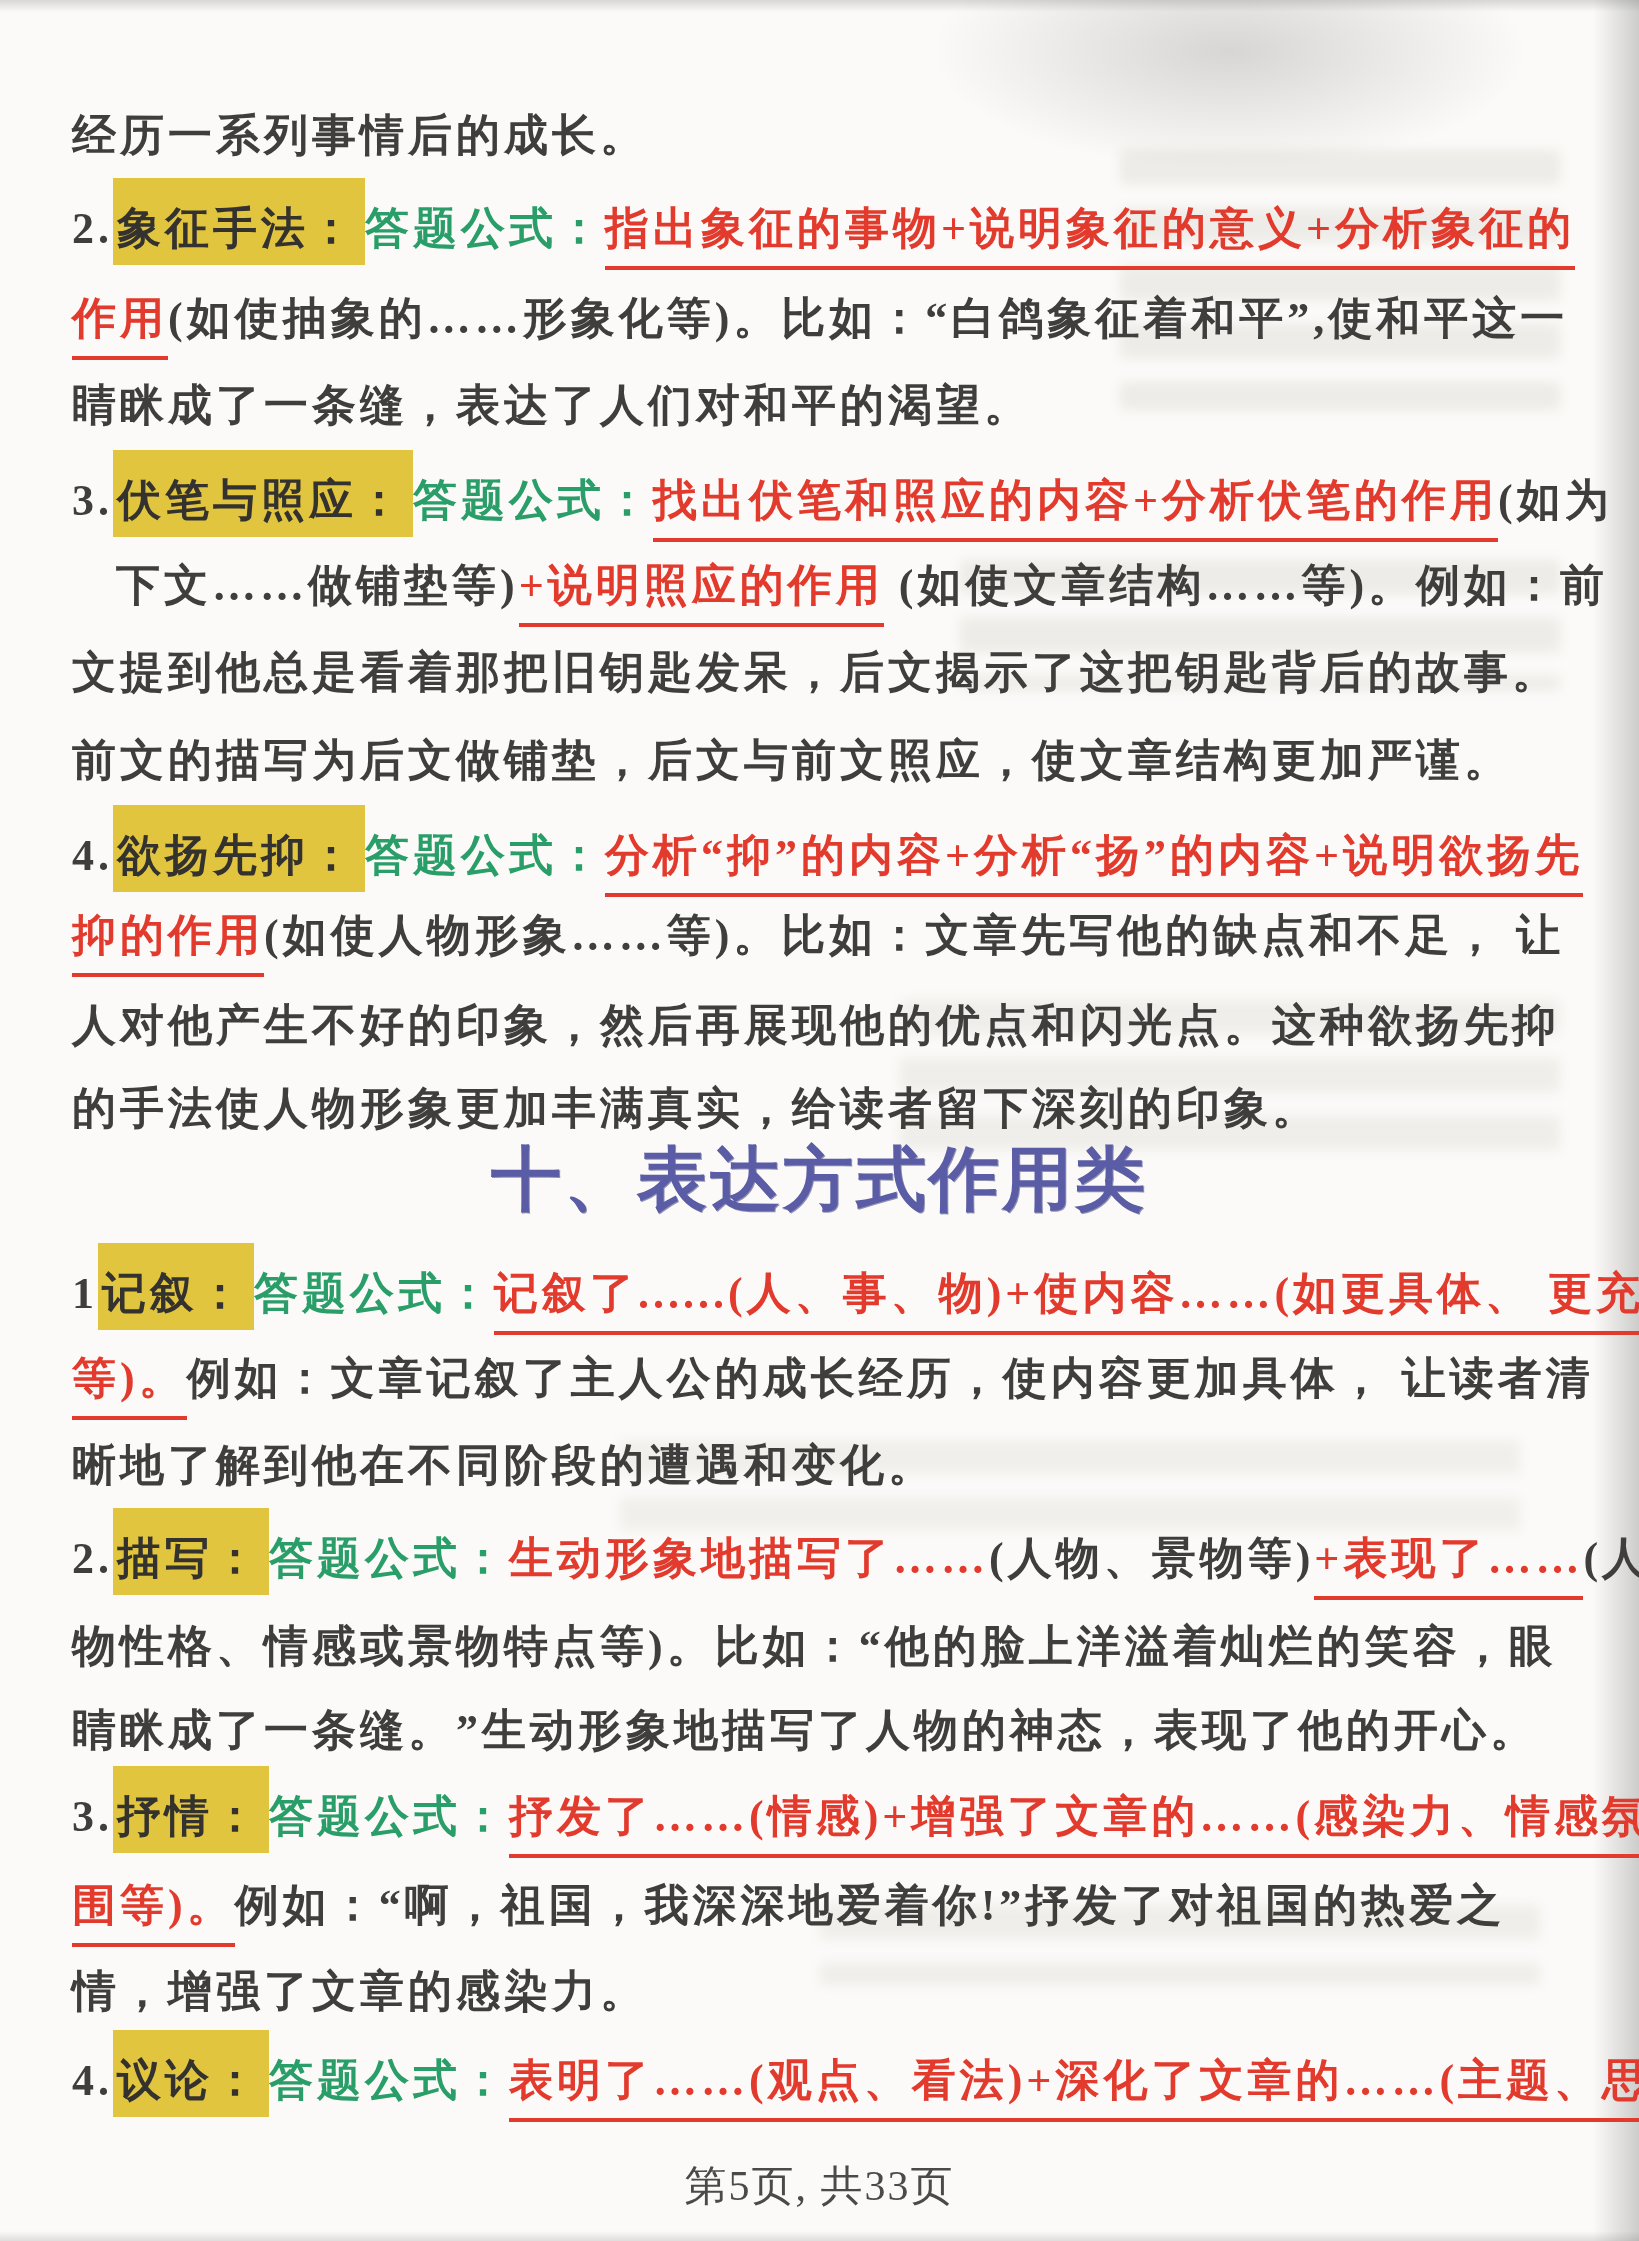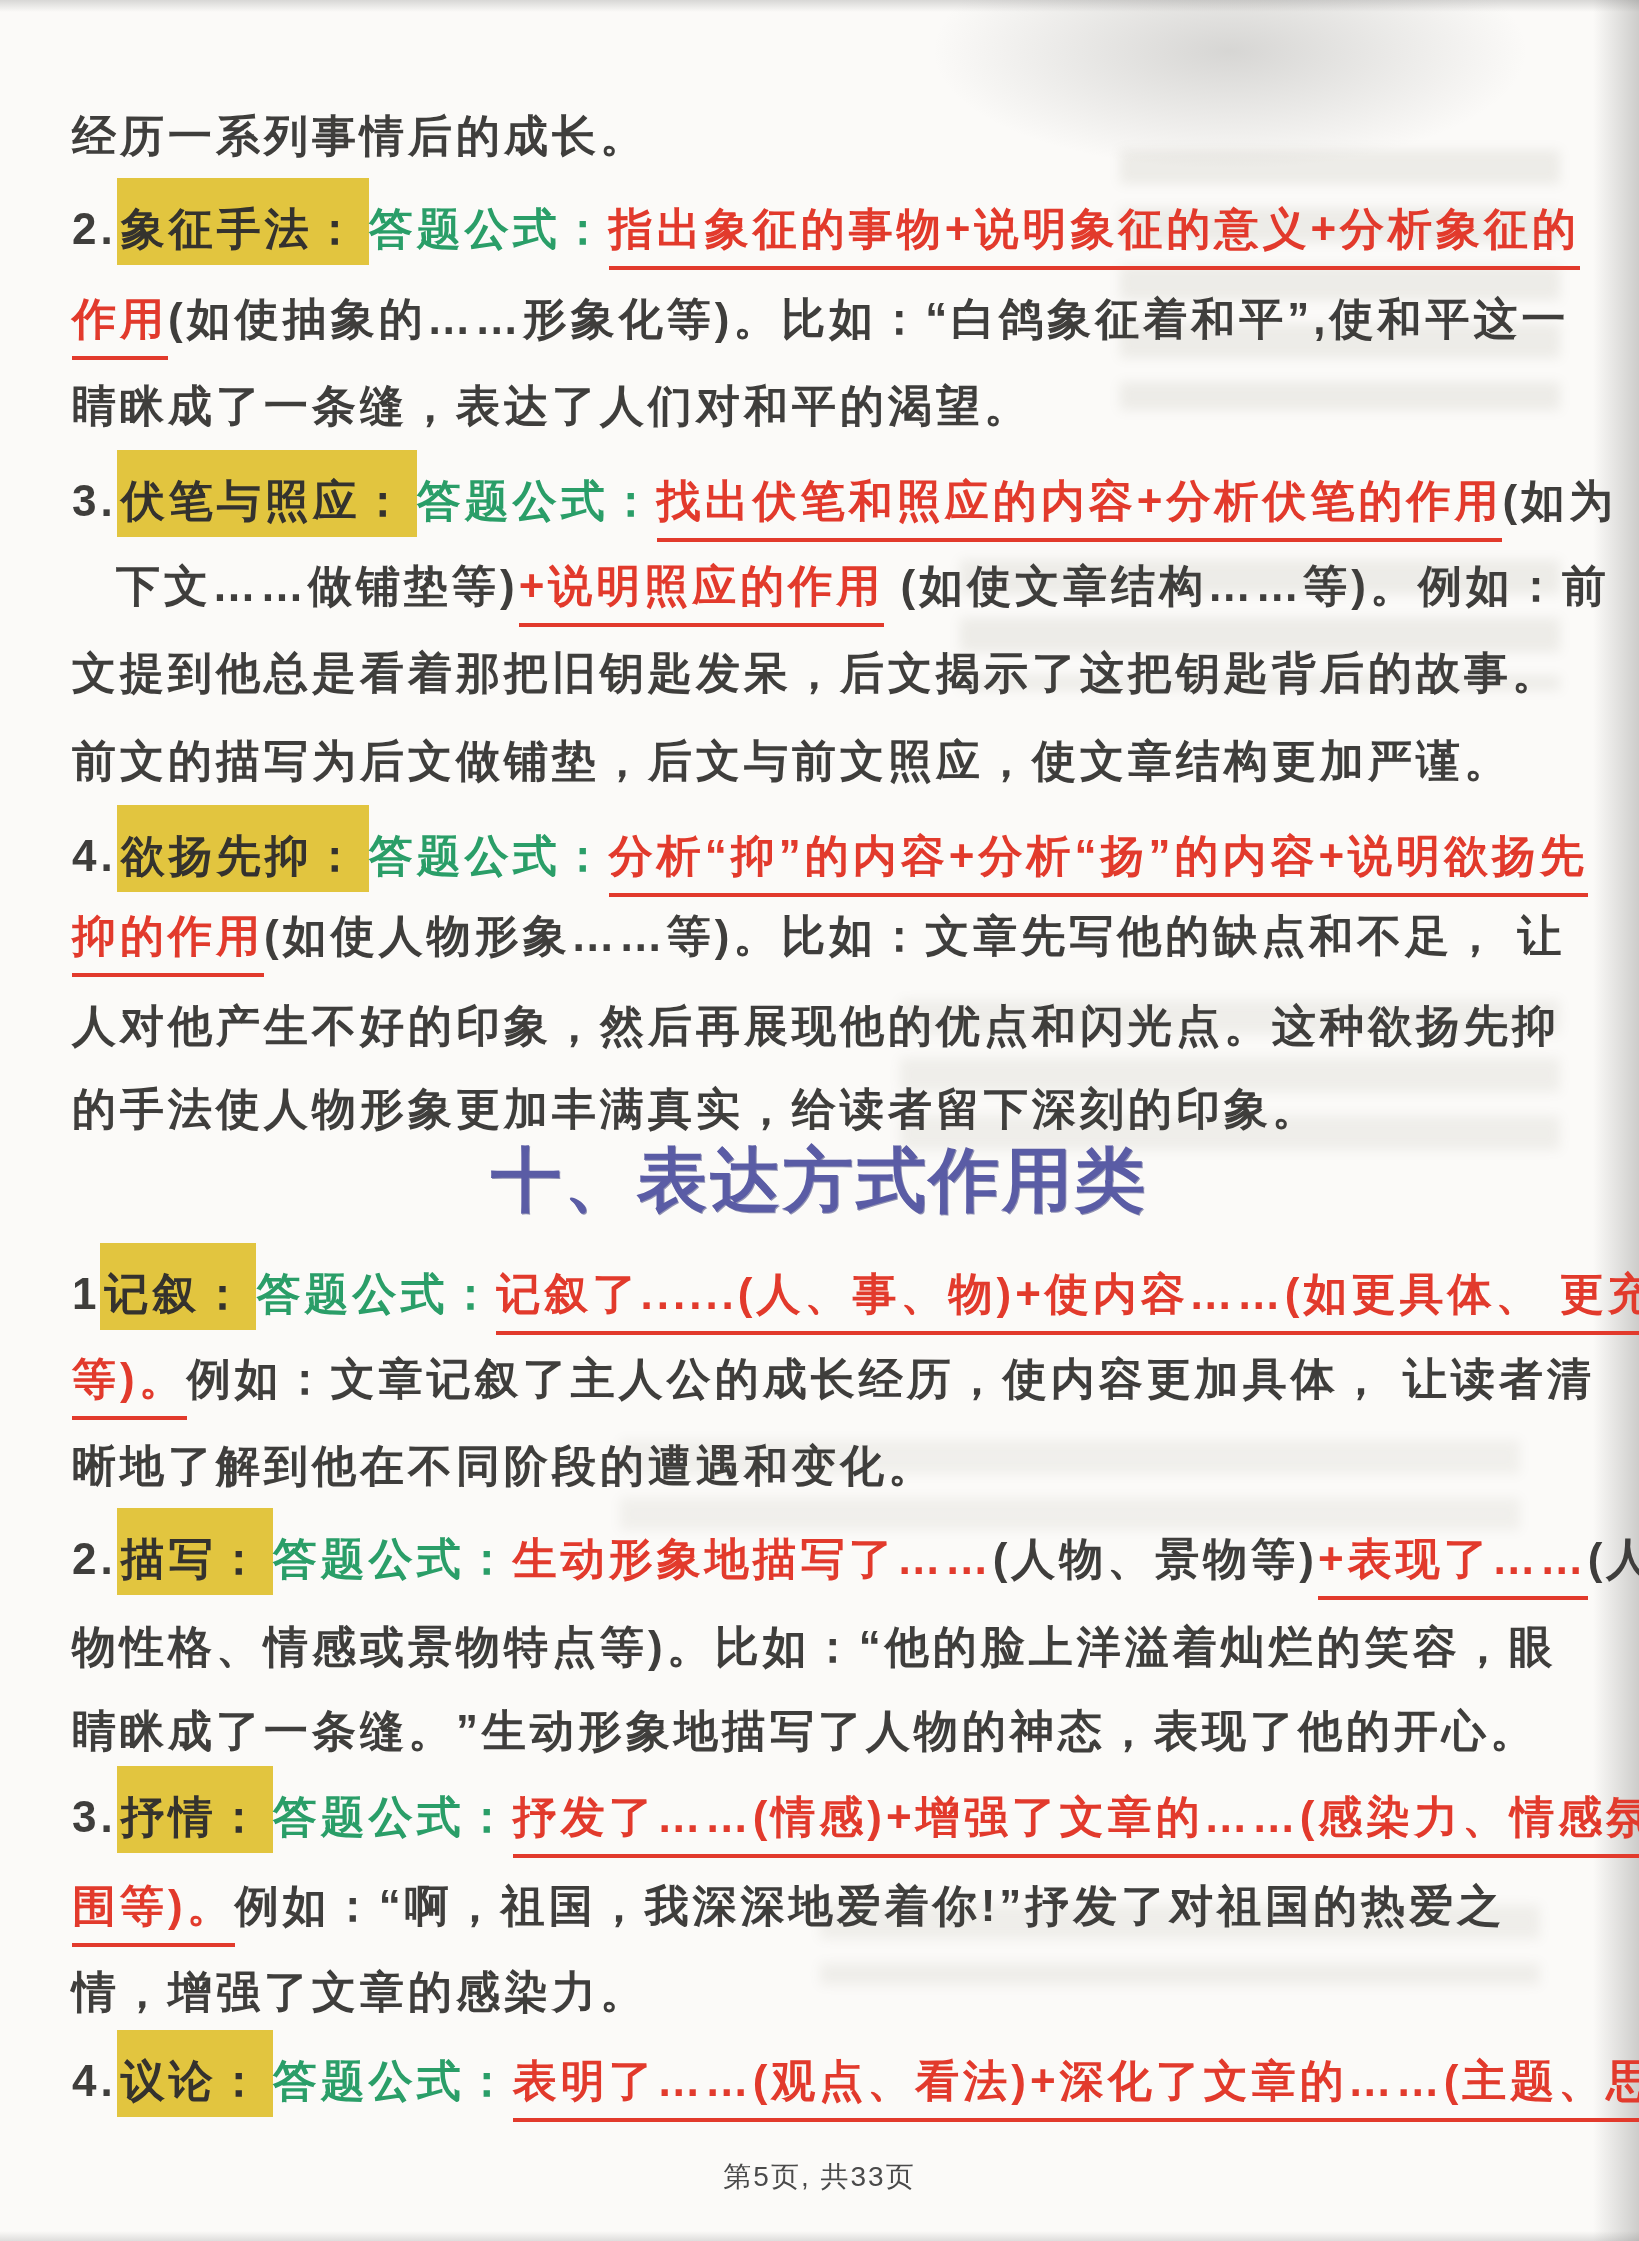--- a/index.html
+++ b/index.html
@@ -2,21 +2,21 @@
 <html><head>
 <meta charset="utf-8">
 <style>
   html,body{margin:0;padding:0;background:#d8d8d8;}
   .page{
     position:relative;
     width:1639px;height:2241px;
     margin:0 auto;
     background:#fbfaf8;
     overflow:hidden;
-    font-family:Liberation Sans, sans-serif;
+    font-family:Liberation Serif, serif;
     font-weight:bold;
   }
   
   .art{position:absolute;pointer-events:none;}
   .art-top-right{left:930px;top:0;width:600px;height:170px;
     background:radial-gradient(ellipse at 50% 30%, rgba(130,130,128,.30), rgba(130,130,128,0) 70%);}
   .art-right-edge{right:0;top:0;width:46px;height:100%;
     background:linear-gradient(to right, rgba(120,120,118,0), rgba(120,120,118,.35));}
   .art-top-edge{left:0;top:0;width:100%;height:12px;
     background:linear-gradient(to bottom, rgba(110,110,110,.25), rgba(110,110,110,0));}
@@ -40,21 +40,21 @@
   .line.center{left:0;width:100%;text-align:center;}
   .seg-body{color:var(--body,#3f3e3c);}
   .seg-hl{background:var(--hl,#e2c53f);padding:26px 8px 12px 4px;color:#34322e;}
   .seg-green{color:var(--green,#2a9e68);}
   .seg-red{color:var(--red,#e23a2c);}
   .seg-redu{color:var(--red,#e23a2c);border-bottom:4px solid var(--red,#e23a2c);padding-bottom:13px;}
   .seg-heading{color:var(--heading,#5a5ca5);font-size:70px;letter-spacing:3px;
     text-shadow:1px 1px 0 rgba(60,62,120,.55);}
   .footer{
     position:absolute;left:0;top:2158px;width:100%;text-align:center;
-    font-size:28px;font-weight:normal;letter-spacing:2px;color:#4a4a4a;
+    font-size:42px;font-weight:normal;letter-spacing:2px;color:#4a4a4a;
   }
 </style>
 </head>
 <body>
 
 <div class="page" style="--hl: #e2c53f; --green: #2a9e68; --red: #e23a2c; --heading: #5a5ca5; --body: #3f3e3c;">
 
   <div class="art art-top-right"></div>
   <div class="art art-right-edge"></div>
   <div class="art art-top-edge"></div>

